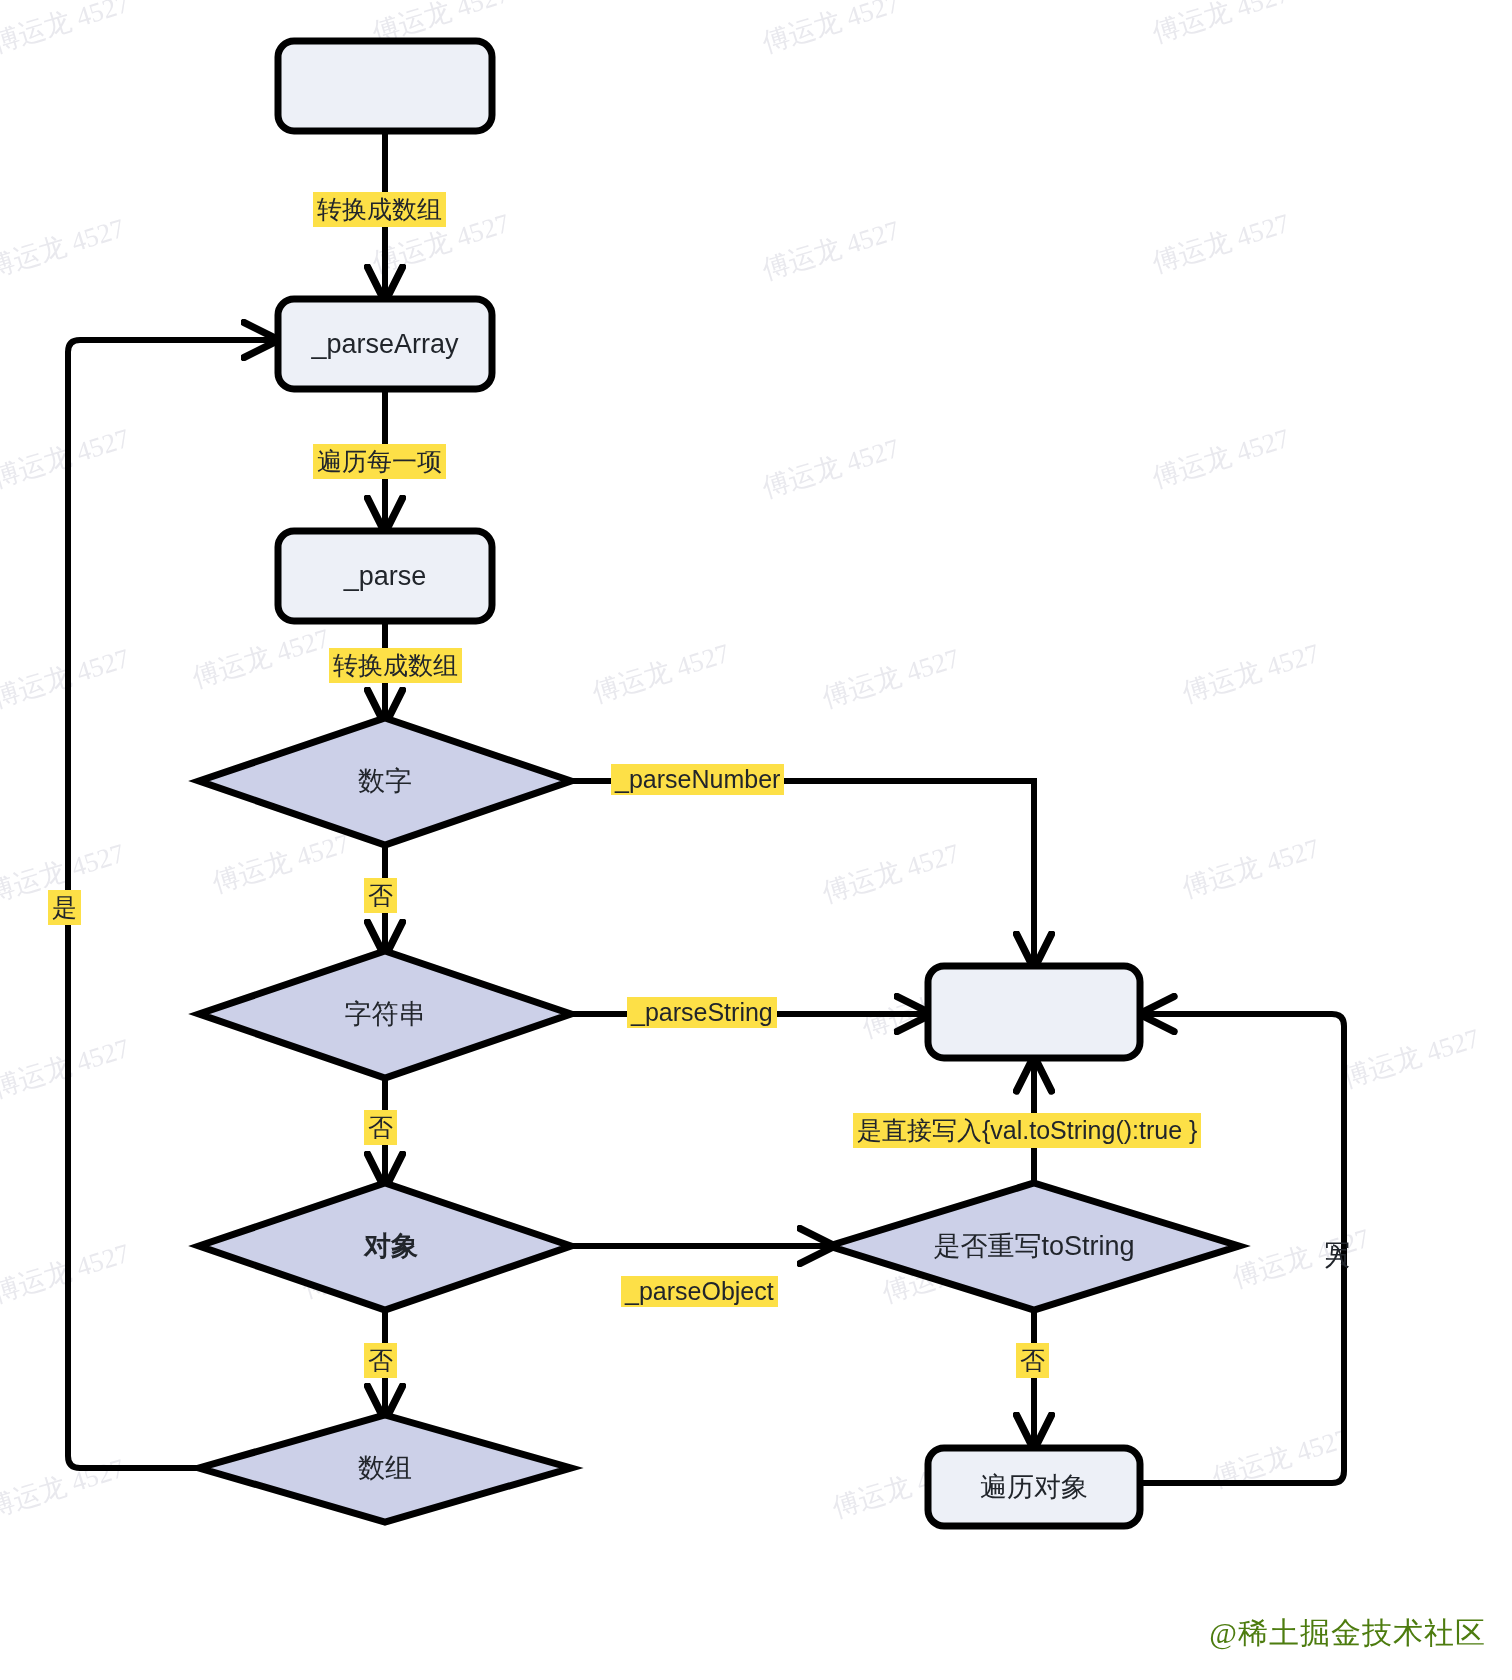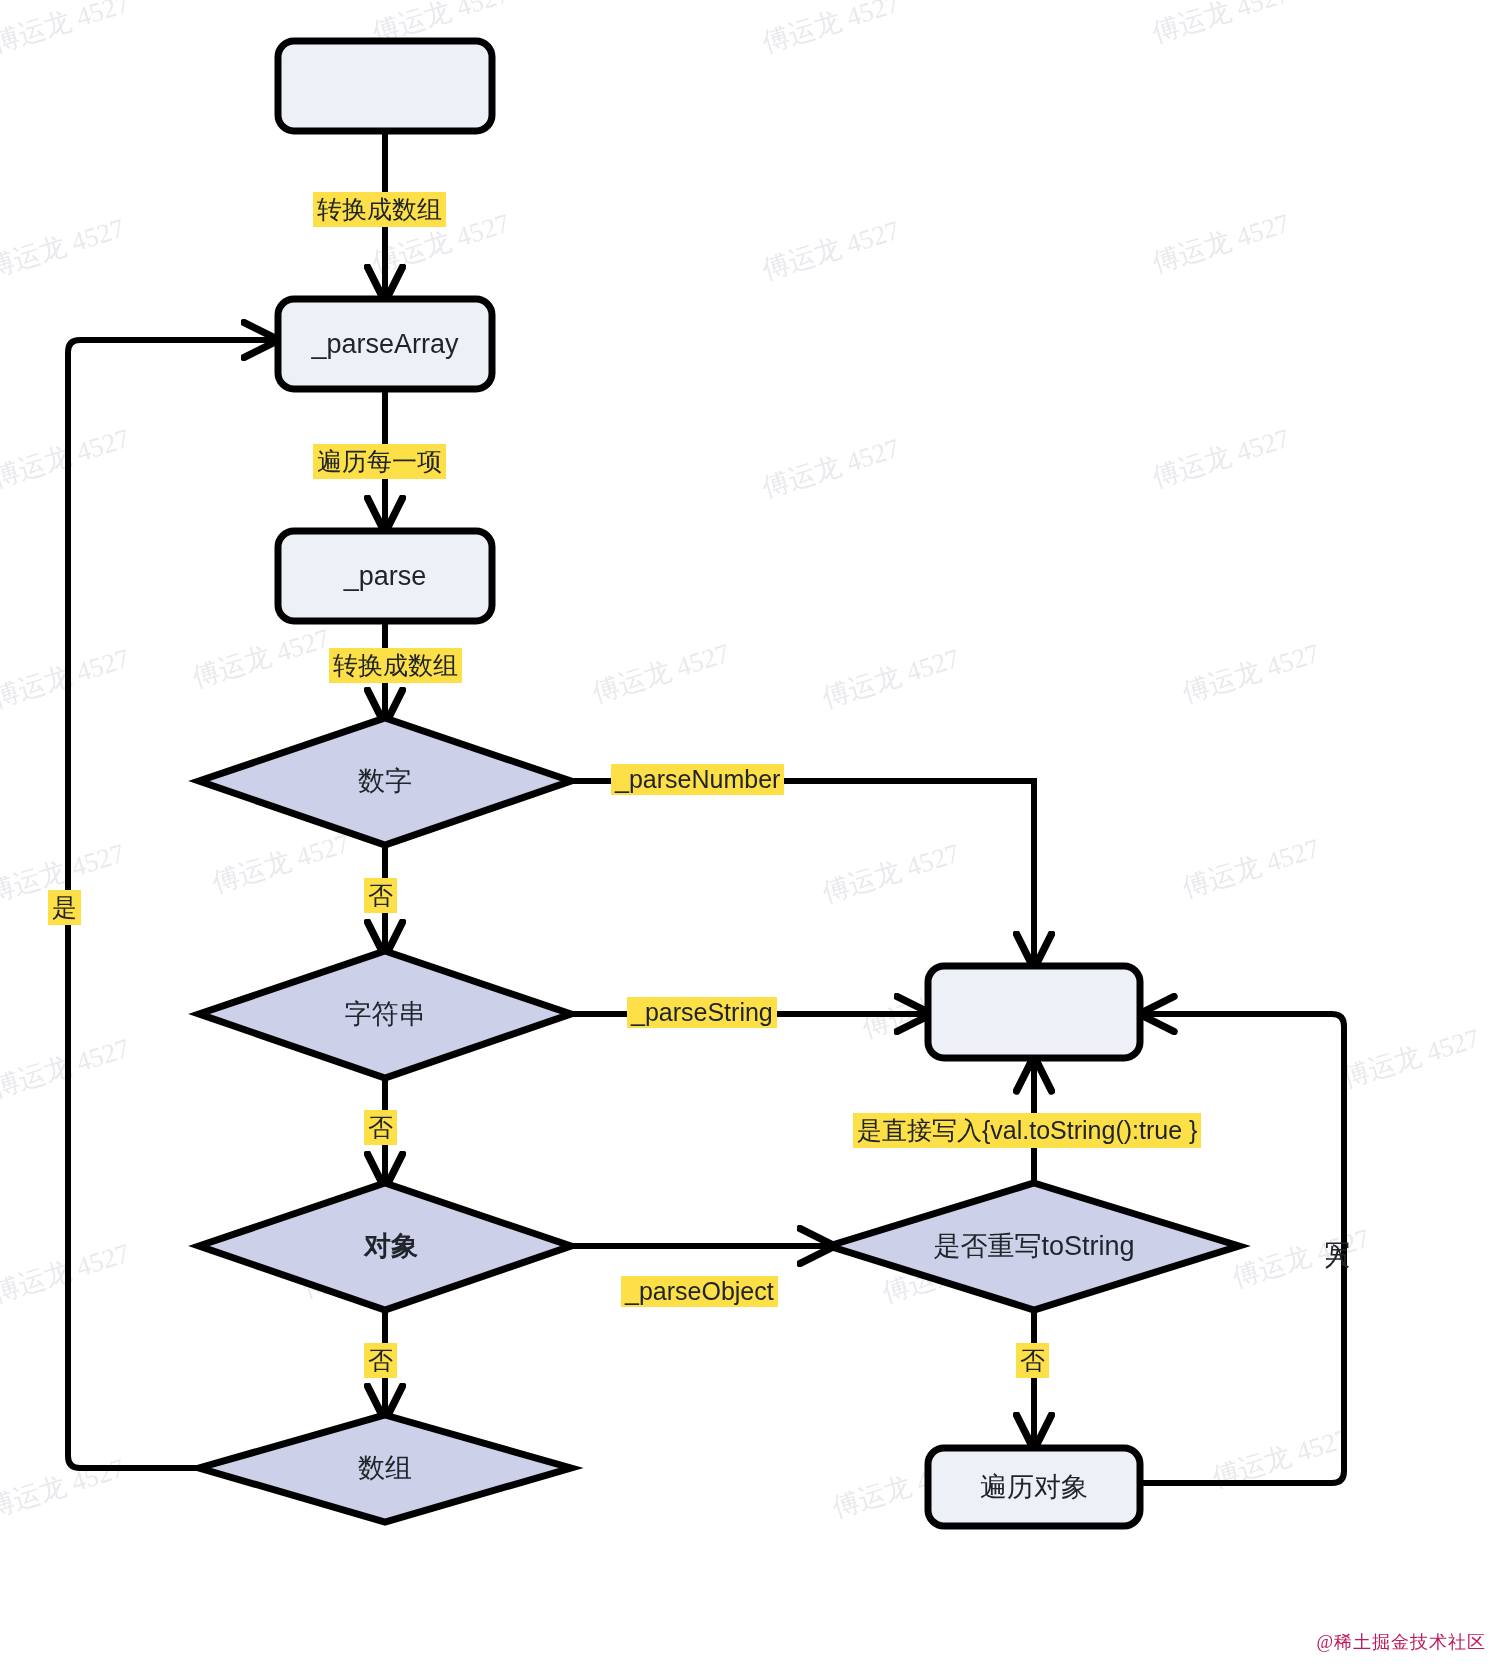--- a/index.html
+++ b/index.html
@@ -41,22 +41,22 @@
     pointer-events:none;
   }
   .edge-label.vert{
     writing-mode:vertical-rl;
     text-orientation:upright;
     background:transparent;
   }
   .credit{
     position:absolute;
     right:26px;bottom:26px;
-    color:#be185d;
-    font-size:18px;
+    color:#4d7c0f;
+    font-size:30px;
     font-family:"Liberation Serif","DejaVu Serif",serif;
     letter-spacing:1px;
   }
 </style>
 </head>
 <body>
 
 <div id="stage">
 
   <div class="wm" style="left:-10px;top:5px;">傅运龙 4527</div>

